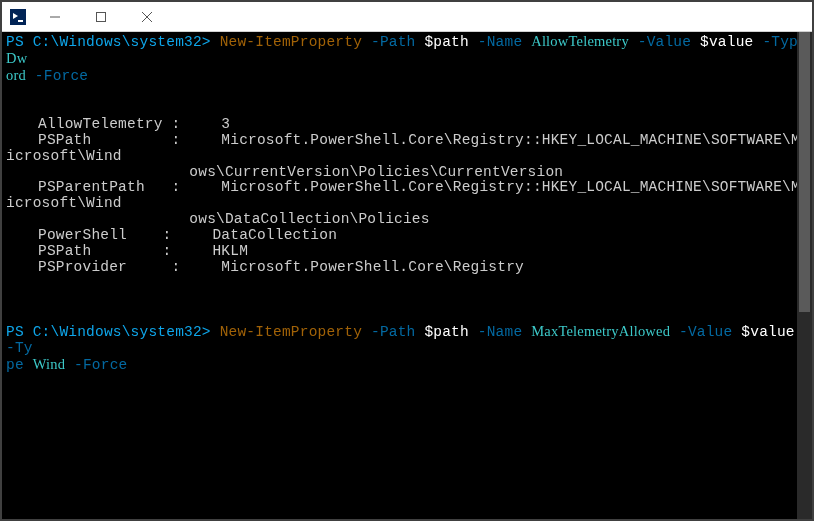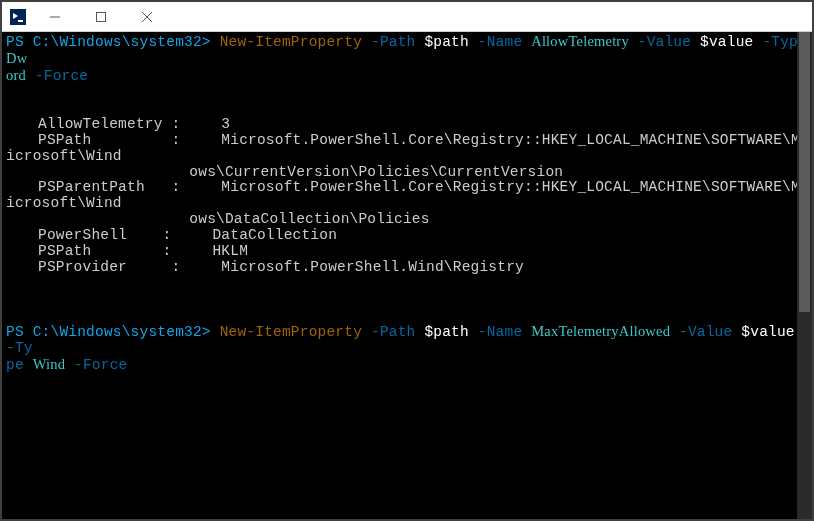--- a/index.html
+++ b/index.html
@@ -141,21 +141,21 @@
 <span class="c-cyan">ord</span><span class="c-gray"> -Force</span>
 
 
 <span class="c-default">AllowTelemetry : </span><span class="c-default">3</span>
 <span class="c-default">PSPath         : </span><span class="c-default">Microsoft.PowerShell.Core\Registry::HKEY_LOCAL_MACHINE\SOFTWARE\Microsoft\Wind</span>
 <span class="c-default">                 ows\CurrentVersion\Policies\CurrentVersion</span>
 <span class="c-default">PSParentPath   : </span><span class="c-default">Microsoft.PowerShell.Core\Registry::HKEY_LOCAL_MACHINE\SOFTWARE\Microsoft\Wind</span>
 <span class="c-default">                 ows\DataCollection\Policies</span>
 <span class="c-default">PowerShell    : </span><span class="c-default">DataCollection</span>
 <span class="c-default">PSPath        : </span><span class="c-default">HKLM</span>
-<span class="c-default">PSProvider     : </span><span class="c-default">Microsoft.PowerShell.Wind\Registry</span>
+<span class="c-default">PSProvider     : </span><span class="c-default">Microsoft.PowerShell.Core\Registry</span>
 
 
 
 <span class="c-white">PS C:\Windows\system32&gt; </span><span class="c-yellow">New-ItemProperty</span><span class="c-gray"> -Path </span><span class="c-green">$path</span><span class="c-gray"> -Name </span><span class="c-cyan">MaxTelemetryAllowed</span><span class="c-gray"> -Value </span><span class="c-green">$value</span><span class="c-gray"> -Ty</span>
 <span class="c-gray">pe </span><span class="c-cyan">Wind</span><span class="c-gray"> -Force</span>
 <div class="scrollbar">
   <div class="scrollbar-thumb"></div>
 </div>
 </div>
 

